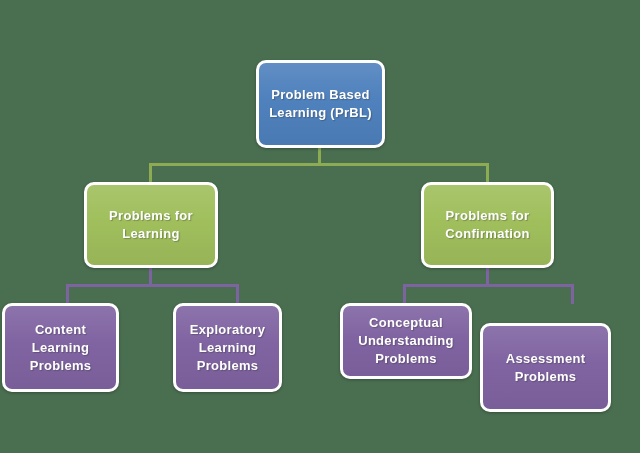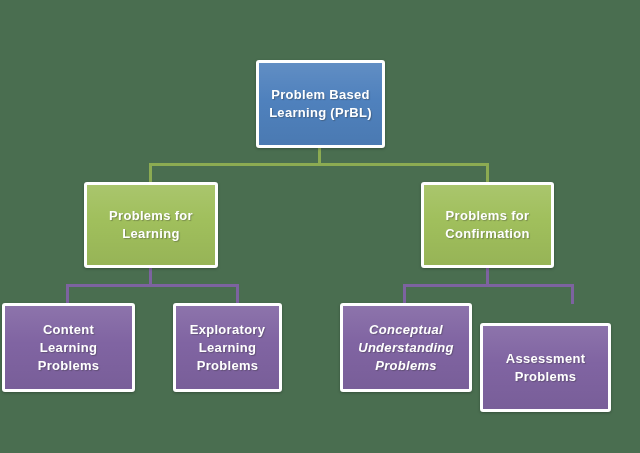--- a/index.html
+++ b/index.html
@@ -11,21 +11,21 @@
     width: 640px;
     height: 453px;
     overflow: hidden;
     background: var(--background, #4a6e50);
     font-family: "Liberation Sans", sans-serif;
   }
   .node {
     position: absolute;
     box-sizing: border-box;
     border: 3px solid var(--node-border, #ffffff);
-    border-radius: 3px;
+    border-radius: 10px;
     display: flex;
     align-items: center;
     justify-content: center;
     text-align: center;
     box-shadow: 0 1px 3px rgba(0,0,0,0.28);
     background-image: linear-gradient(rgba(255,255,255,0.10), rgba(255,255,255,0) 45%, rgba(0,0,0,0.06));
   }
   .node .label {
     white-space: pre-line;
     color: var(--text, #ffffff);
@@ -41,23 +41,23 @@
   .node.leaf  { background-color: var(--leaf-fill, #8064a2); }
 
   .line { position: absolute; }
   .lg { background: var(--connector-green, #8cab52); }
   .lp { background: var(--connector-purple, #7d63a0); }
 
   
   .n-root         { left: 256px; top: 60px;  width: 129px; height: 88px; }
   .n-learning     { left: 84px;  top: 182px; width: 134px; height: 86px; }
   .n-confirmation { left: 421px; top: 182px; width: 133px; height: 86px; }
-  .n-content      { left: 2px;   top: 303px; width: 133px; height: 89px; }
+  .n-content      { left: 2px;   top: 303px; width: 117px; height: 89px; }
   .n-exploratory  { left: 173px; top: 303px; width: 109px; height: 89px; }
-  .n-conceptual   { left: 340px; top: 303px; width: 132px; height: 89px; font-style: italic; }
+  .n-conceptual   { left: 340px; top: 303px; width: 132px; height: 76px; }
   .n-assessment   { left: 480px; top: 303px; width: 131px; height: 89px; margin-top: 20px; }
 </style>
 </head>
 <body>
 
 <div class="canvas">
 
   <div class="line lg" style="left:318px; top:147px; width:3px;   height:19px;"></div>
   <div class="line lg" style="left:149px; top:163px; width:340px; height:3px;"></div>
   <div class="line lg" style="left:149px; top:163px; width:3px;   height:20px;"></div>

